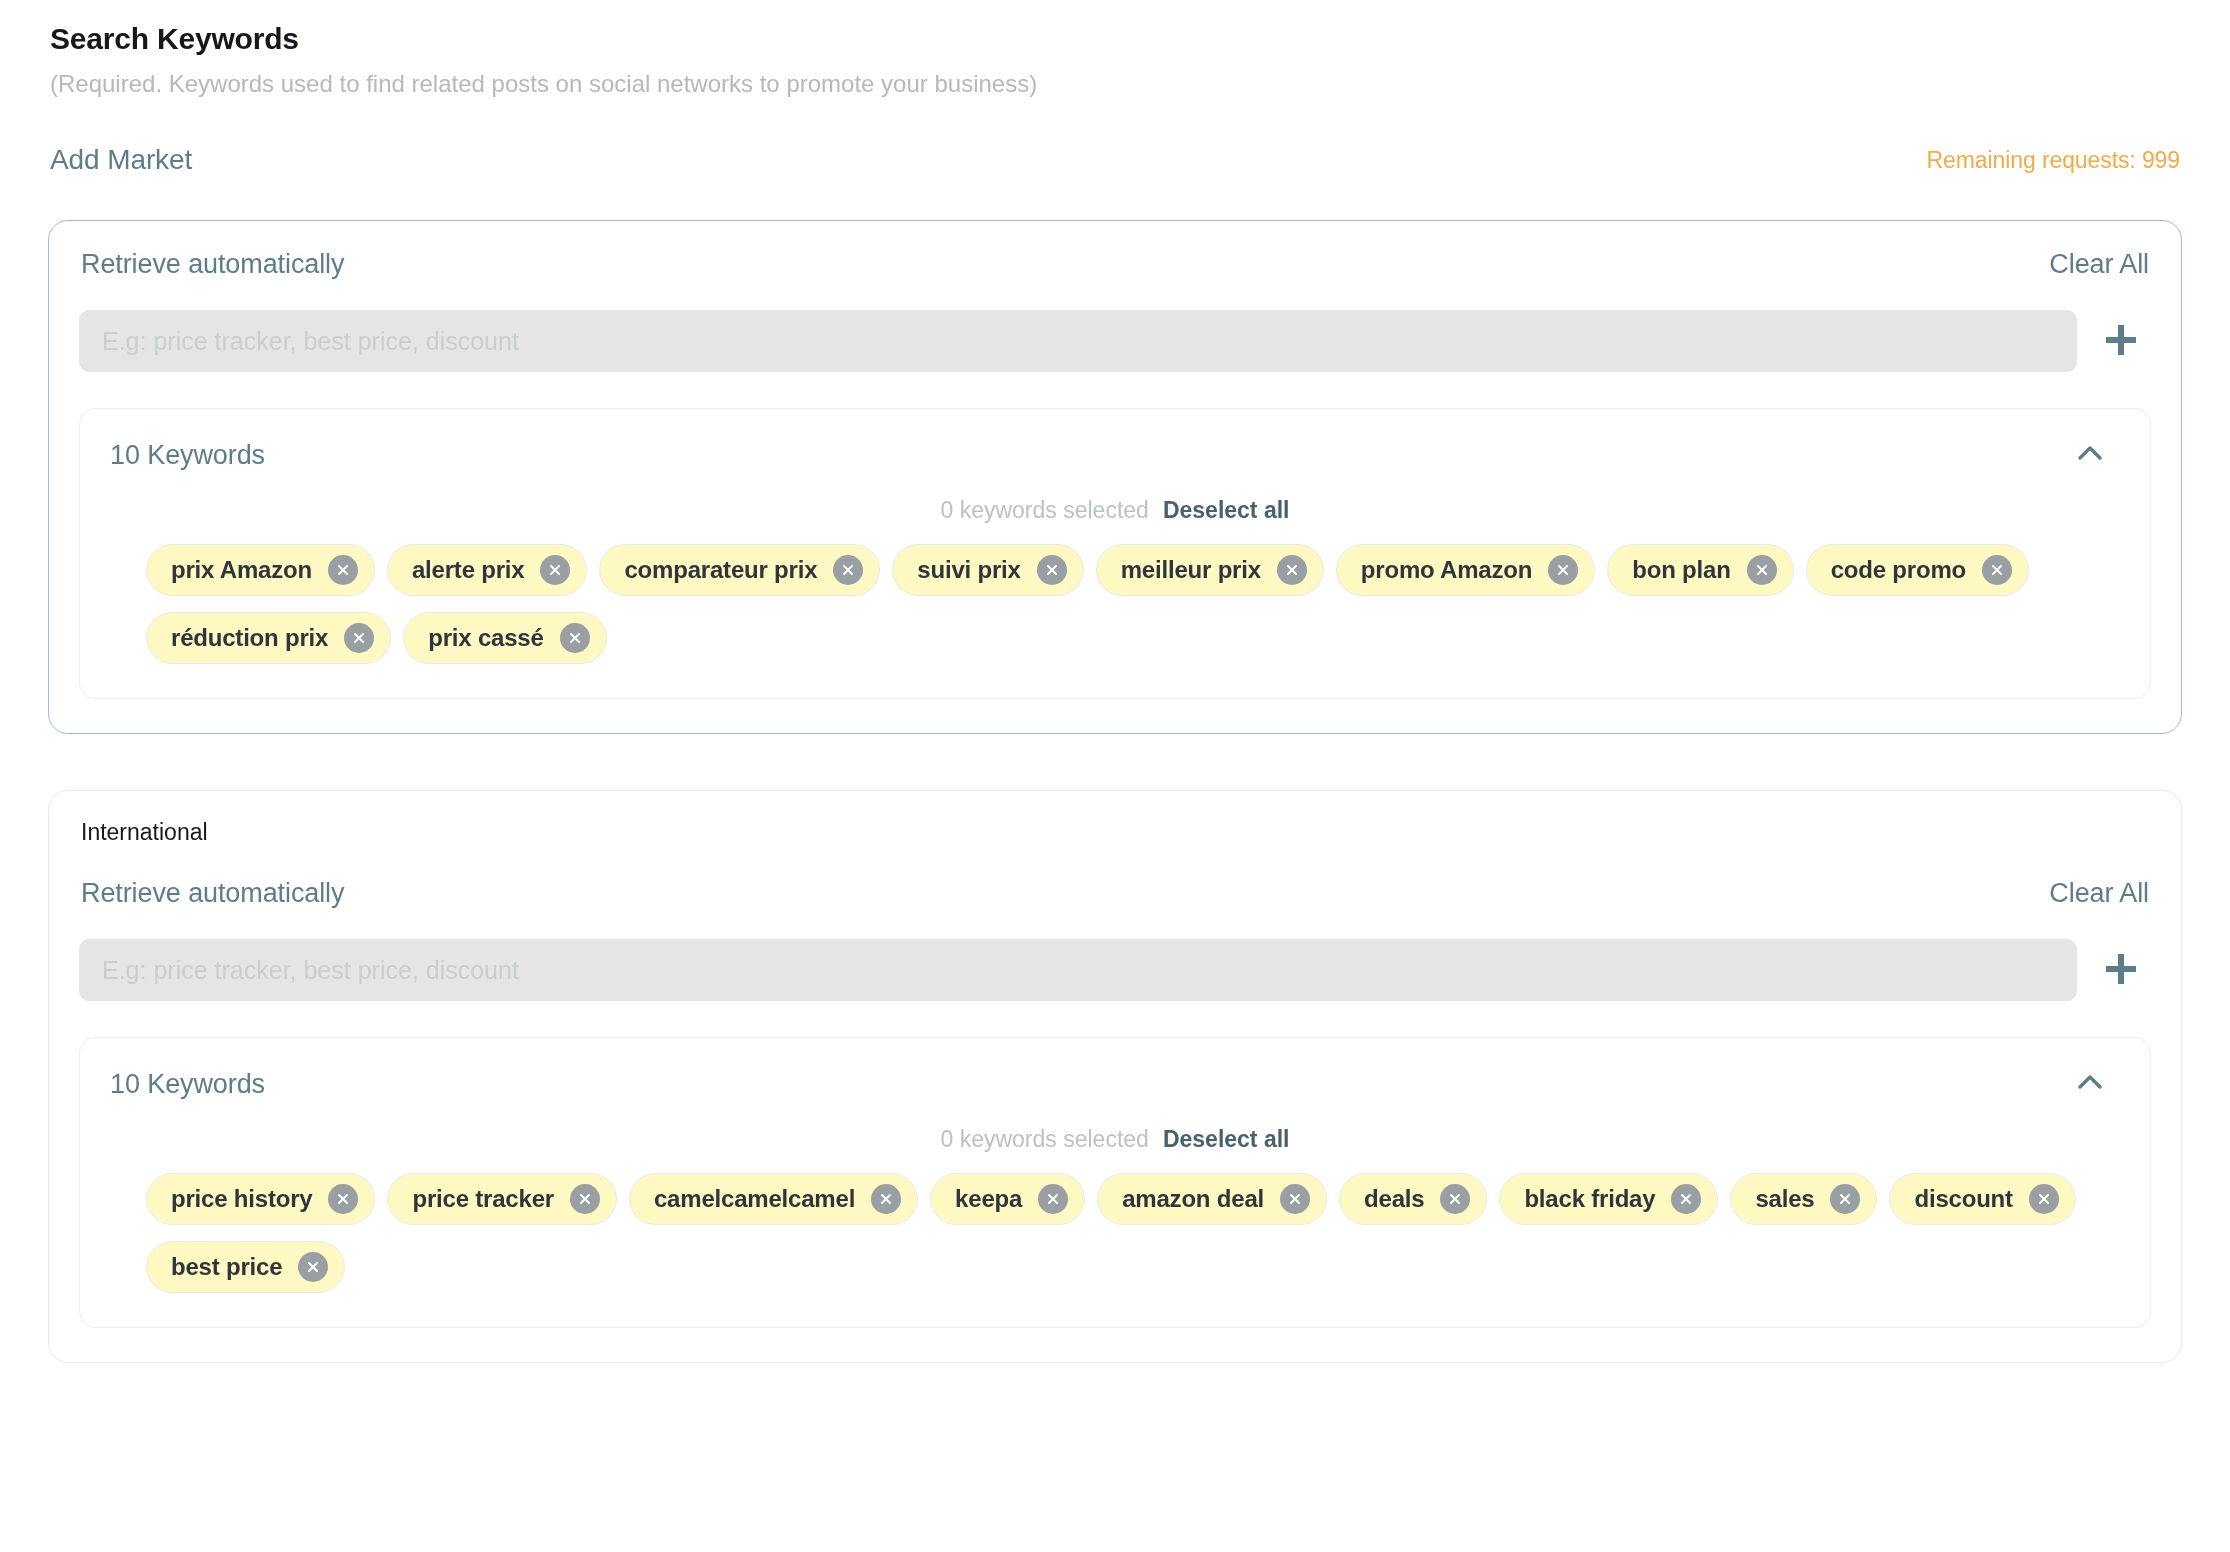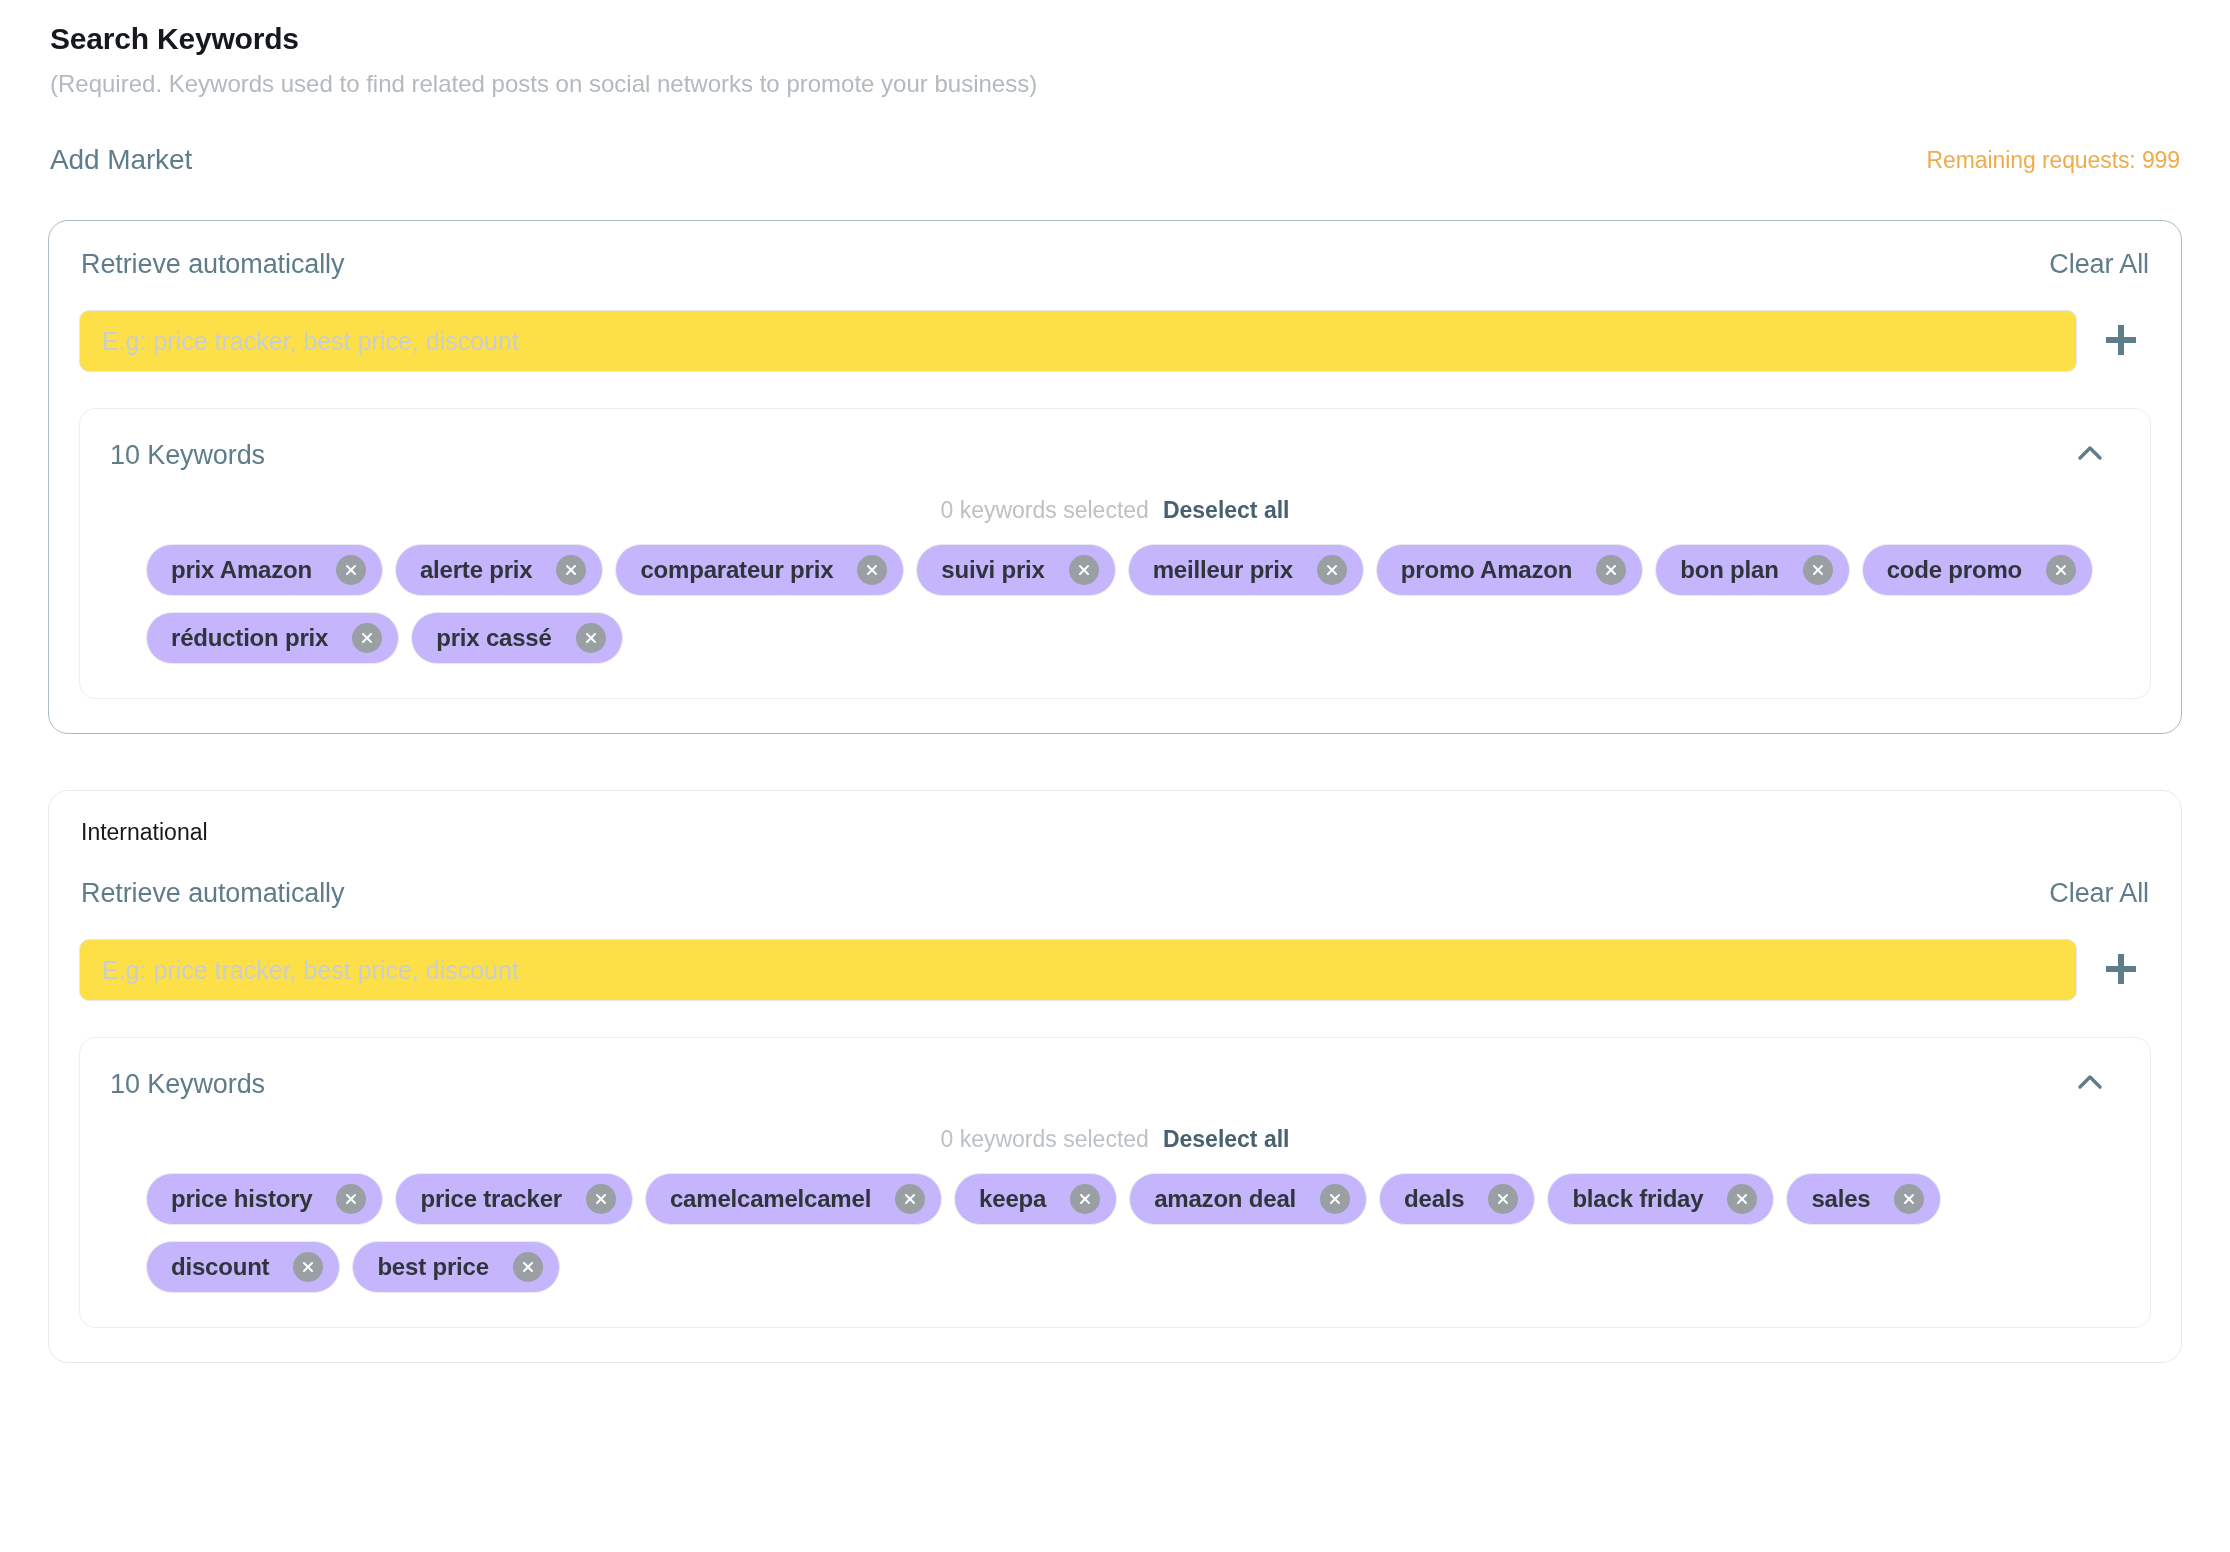--- a/index.html
+++ b/index.html
@@ -107,21 +107,21 @@
   }
   .kw-input {
     flex: 1;
     height: 62px;
     border: 1.5px solid #e4e7e8;
     border-radius: 10px;
     padding: 0 22px;
     font-size: 25px;
     font-family: "Liberation Sans", sans-serif;
     color: #3a4046;
-    background: #fde047;
+    background: #e5e5e5;
     outline: none;
   }
   .kw-input::placeholder { color: #c9ced1; }
 
   .add-btn {
     width: 44px;
     height: 44px;
     display: flex;
     align-items: center;
     justify-content: center;
@@ -182,24 +182,24 @@
 
   .chips {
     display: flex;
     flex-wrap: wrap;
     gap: 16px 12px;
     padding-left: 36px;
   }
   .chip {
     display: inline-flex;
     align-items: center;
-    gap: 24px;
+    gap: 16px;
     border: 1.5px solid #e9ebec;
     border-radius: 999px;
-    background: #c4b5fd;
+    background: #fef9c3;
     padding: 9px 16px 9px 24px;
     cursor: pointer;
     height: 52px;
   }
   .chip-label {
     font-size: 24px;
     color: #2f353b;
     font-weight: bold;
     white-space: nowrap;
     letter-spacing: -0.2px;

